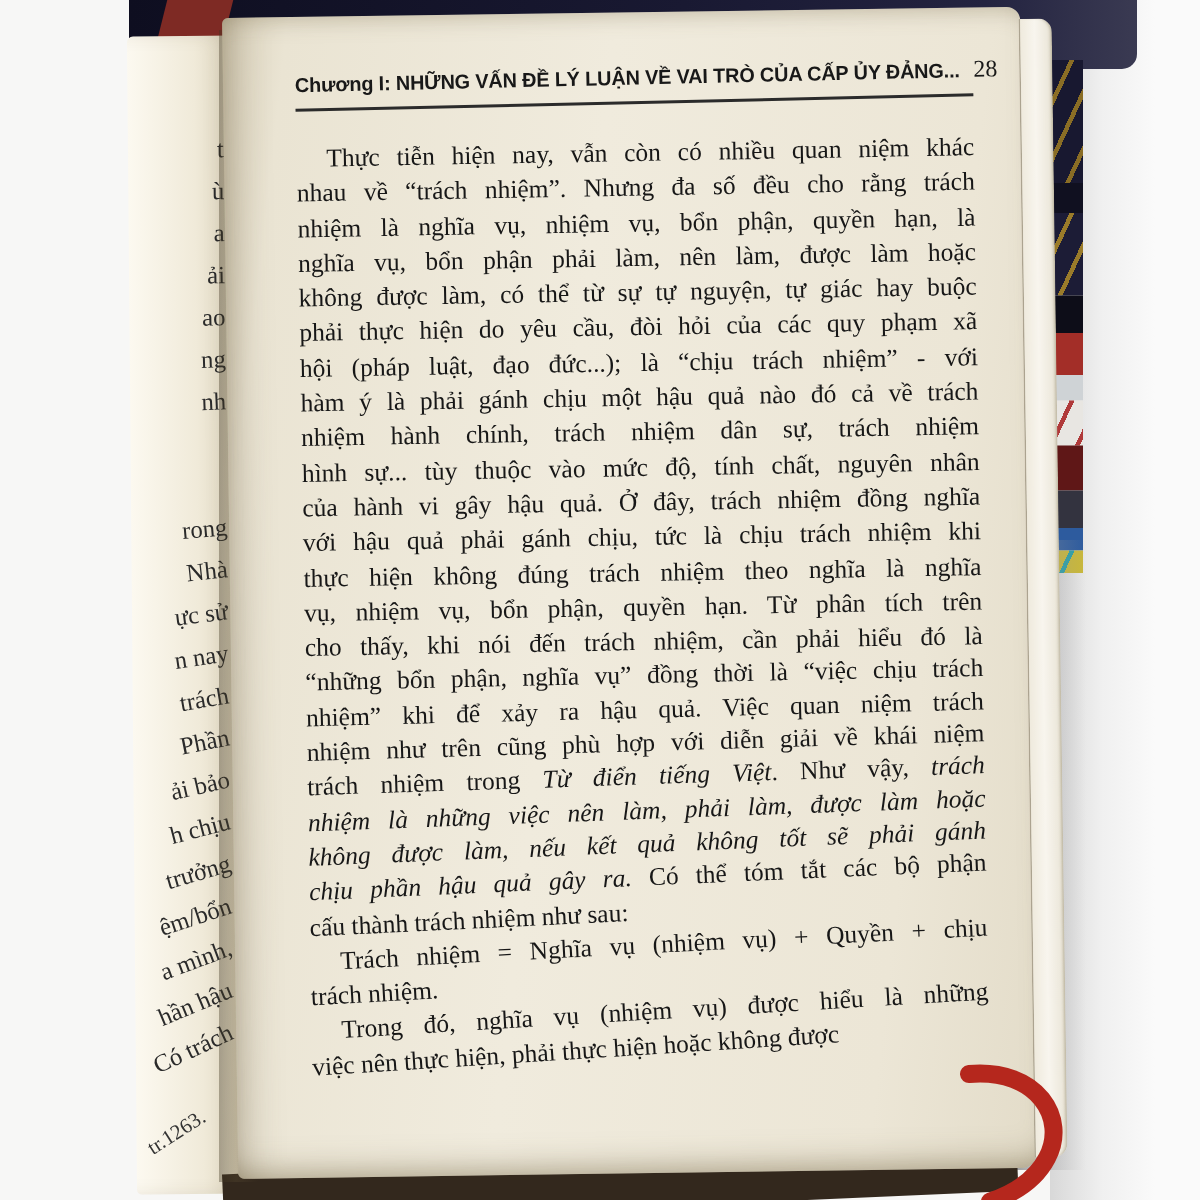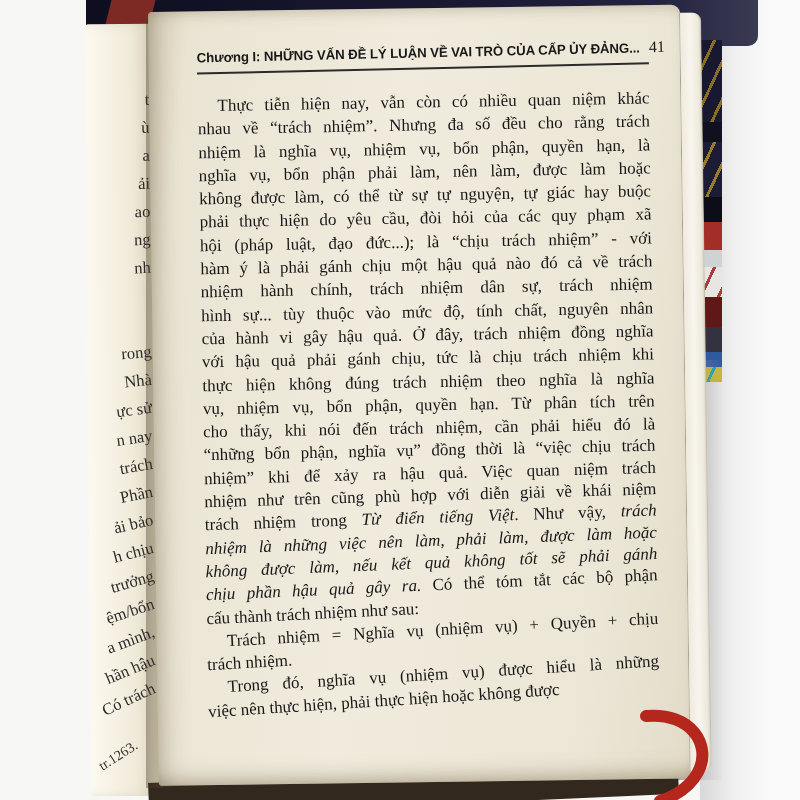--- a/index.html
+++ b/index.html
@@ -120,21 +120,21 @@
       <div class="frag" style="transform: rotate(-24.255deg);">Có trách</div>
     </div>
   <div class="footnote">tr.1263.</div>
 </div>
 <div class="gutter"></div>
 
 <div class="right-page">
   <div class="content">
     <div class="header-row">
       <span class="chapter">Chương I: NHỮNG VẤN ĐỀ LÝ LUẬN VỀ VAI TRÒ CỦA CẤP ỦY ĐẢNG...</span>
-      <span class="pageno">41</span>
+      <span class="pageno">28</span>
     </div>
     <div class="bodytext">
         <div class="line ind" style="transform: rotate(0deg);"><span>Thực tiễn hiện nay, vẫn còn có nhiều quan niệm khác</span></div>
         <div class="line" style="transform: rotate(0deg);"><span>nhau về “trách nhiệm”. Nhưng đa số đều cho rằng trách</span></div>
         <div class="line" style="transform: rotate(0deg);"><span>nhiệm là nghĩa vụ, nhiệm vụ, bổn phận, quyền hạn, là</span></div>
         <div class="line" style="transform: rotate(0deg);"><span>nghĩa vụ, bổn phận phải làm, nên làm, được làm hoặc</span></div>
         <div class="line" style="transform: rotate(0deg);"><span>không được làm, có thể từ sự tự nguyện, tự giác hay buộc</span></div>
         <div class="line" style="transform: rotate(0deg);"><span>phải thực hiện do yêu cầu, đòi hỏi của các quy phạm xã</span></div>
         <div class="line" style="transform: rotate(0deg);"><span>hội (pháp luật, đạo đức...); là “chịu trách nhiệm” - với</span></div>
         <div class="line" style="transform: rotate(0deg);"><span>hàm ý là phải gánh chịu một hậu quả nào đó cả về trách</span></div>

